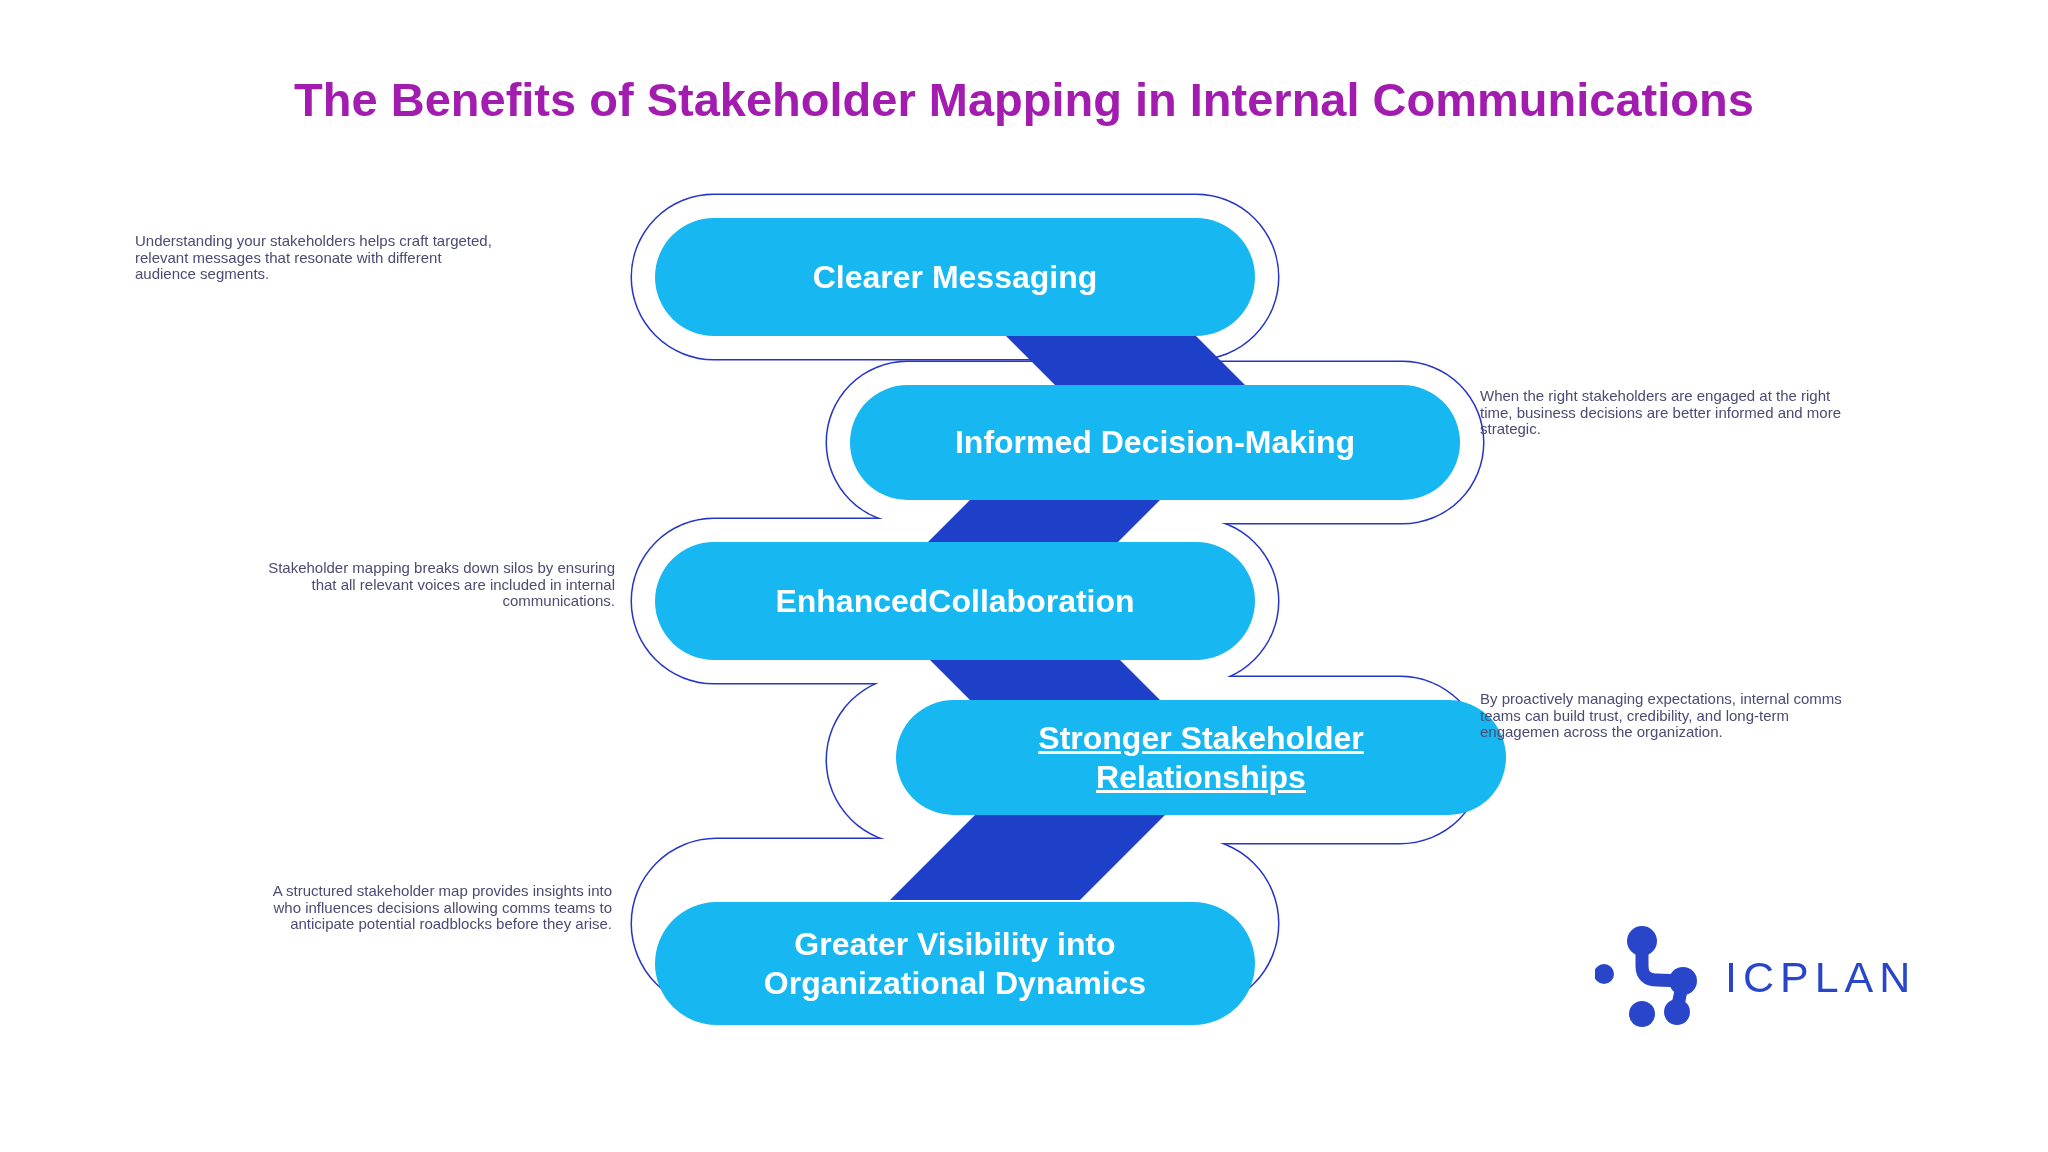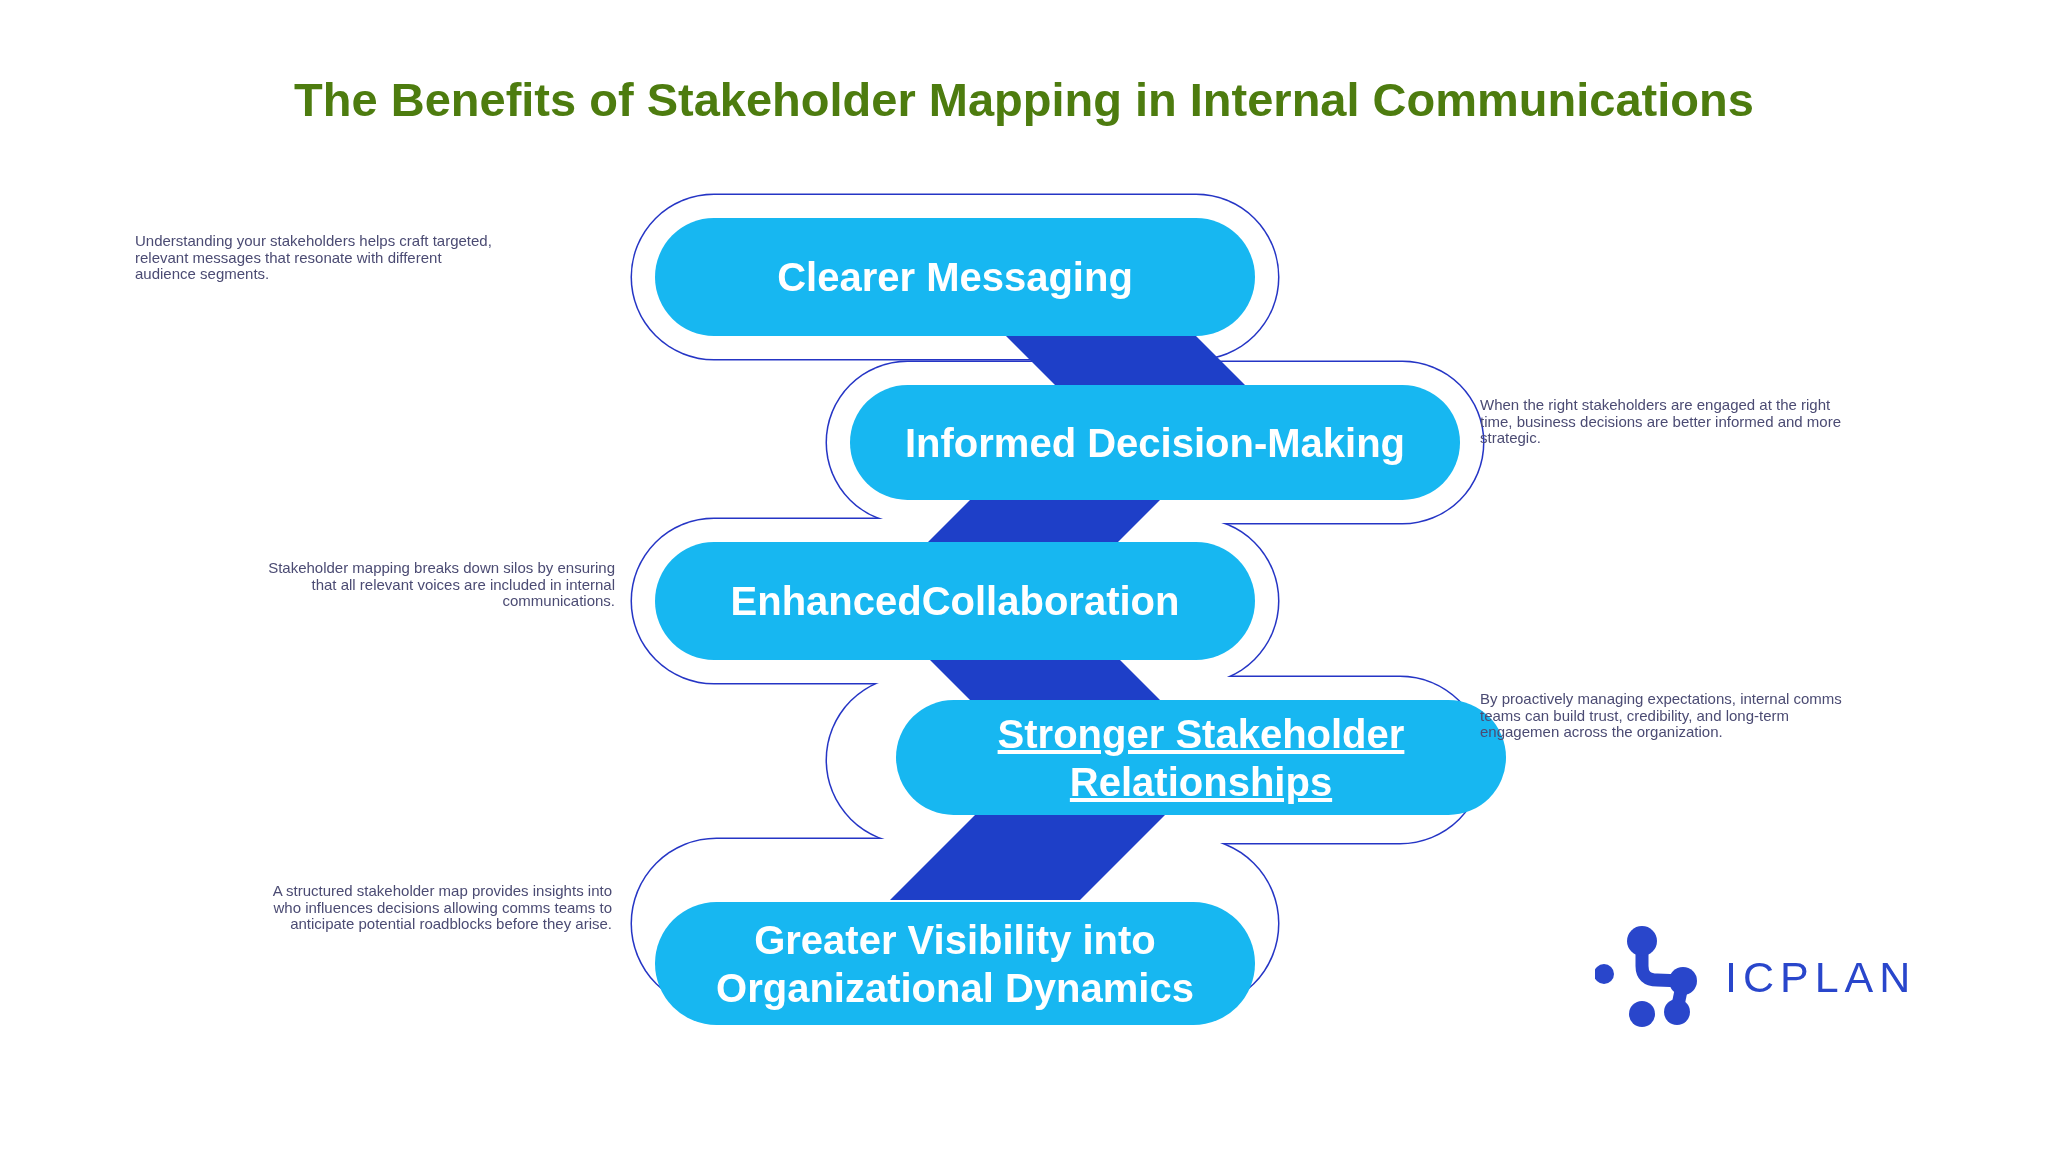--- a/index.html
+++ b/index.html
@@ -2,38 +2,38 @@
 <html><head>
 <meta charset="utf-8">
 <style>
   html,body{margin:0;padding:0;background:#ffffff;}
   .canvas{
     position:relative;width:2048px;height:1152px;background:#ffffff;overflow:hidden;
     font-family:"Liberation Sans", sans-serif;
   }
   .title{
     position:absolute;top:72px;left:0;width:2048px;text-align:center;
-    font-size:47px;font-weight:700;color:#4d7c0f;letter-spacing:0px;
+    font-size:47px;font-weight:700;color:#a21caf;letter-spacing:0px;
   }
   svg.ribbon{position:absolute;left:0;top:0;}
   .pill{
     position:absolute;background:#17B7F1;border-radius:999px;
     display:flex;align-items:center;justify-content:center;text-align:center;
-    color:#ffffff;font-weight:700;font-size:40px;line-height:1.2;white-space:pre-line;
+    color:#ffffff;font-weight:700;font-size:32px;line-height:1.2;white-space:pre-line;
   }
   .pill-1{left:655px;top:218px;width:600px;height:118px;}
   .pill-2{left:850px;top:385px;width:610px;height:115px;}
   .pill-3{left:655px;top:542px;width:600px;height:118px;}
   .pill-4{left:896px;top:700px;width:610px;height:115px;text-decoration:underline;}
   .pill-5{left:655px;top:902px;width:600px;height:123px;}
   .note{
     position:absolute;color:#4B4B73;font-size:15px;line-height:1.1;white-space:pre-line;
   }
   .note-l1{left:135px;top:233px;text-align:left;}
-  .note-r1{left:1480px;top:397px;text-align:left;}
+  .note-r1{left:1480px;top:388px;text-align:left;}
   .note-l2{right:1433px;top:560px;text-align:right;}
   .note-r2{left:1480px;top:691px;text-align:left;}
   .note-l3{right:1436px;top:883px;text-align:right;}
   .logo{
     position:absolute;left:1595px;top:920px;display:flex;align-items:center;gap:20px;
   }
   .logo-text{
     color:#2946CB;font-size:43px;font-weight:400;letter-spacing:6px;
   }
 </style>

